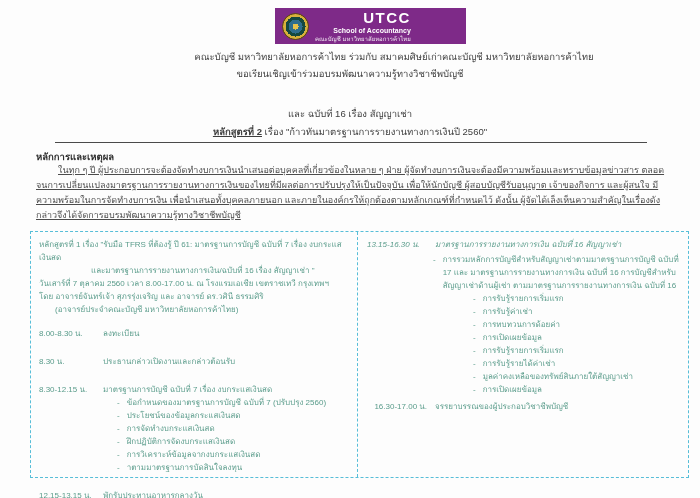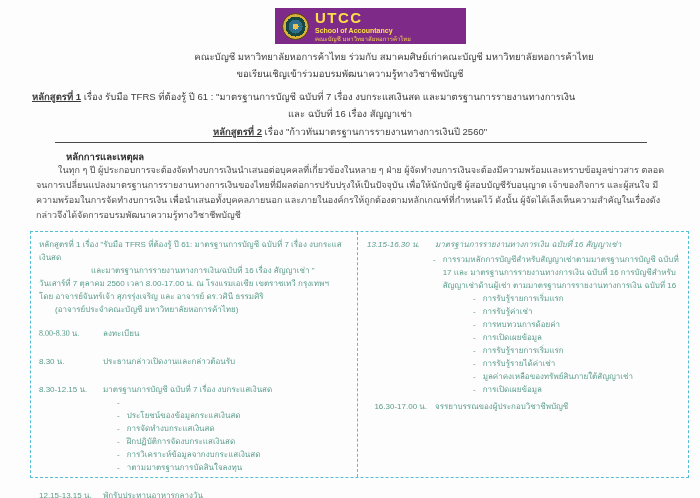--- a/index.html
+++ b/index.html
@@ -12,53 +12,53 @@
     position:absolute;left:275px;top:8px;width:191px;height:36px;
     background:#7e2a88;display:flex;align-items:center;box-sizing:border-box;
     padding-left:7px;
   }
   .logo{
     width:27px;height:27px;border-radius:50%;flex-shrink:0;
     background:radial-gradient(circle at 50% 50%,
       #e8c24a 0 3px, #2e6e8e 3px 7px, #15493f 7px 10px, #d8b13c 10px 12.5px, #8a6d1d 12.5px);
     border:1px solid #5d4a10;box-sizing:border-box;
   }
-  .banner-text{margin-left:6px;color:#fde047;line-height:1;white-space:nowrap;}
+  .banner-text{margin-left:6px;color:#ffffff;line-height:1;white-space:nowrap;text-align:right;}
   .banner-acronym{font-size:15px;font-weight:bold;letter-spacing:1.5px;}
   .banner-school{font-size:7px;font-weight:bold;margin-top:2px;}
   .banner-school-thai{font-size:6px;margin-top:2px;opacity:.92;}
   
   .center-line{position:absolute;left:0;width:700px;text-align:center;font-size:9.5px;}
   .intro1{top:49px;margin-left:44px;}
   .intro2{top:66px;}
   .course1{position:absolute;top:89px;left:32px;width:650px;font-size:9.5px;white-space:nowrap;}
   .course1b{top:106px;}
   .course2{top:124px;}
   .u{text-decoration:underline;font-weight:bold;}
   .rule{position:absolute;top:142px;left:55px;width:592px;border-top:1px solid #4a4a4a;height:0;}
   
-  .rationale-h{position:absolute;top:149px;left:36px;font-size:9.5px;font-weight:bold;color:#2e2e2e;margin-left:30px;}
+  .rationale-h{position:absolute;top:149px;left:36px;font-size:9.5px;font-weight:bold;color:#2e2e2e;}
   .rationale-p{
     position:absolute;top:163px;left:36px;width:630px;
-    font-size:9px;line-height:15px;color:#4c4c4c;text-indent:22px;
+    font-size:9px;line-height:15px;color:#4c4c4c;text-indent:22px;text-decoration:underline;
   }
   
   .box{
     position:absolute;top:231px;left:30px;width:659px;height:247px;
     border:1px dashed #57bed8;box-sizing:border-box;display:flex;
     font-size:8px;line-height:13px;color:#5a9c8b;
   }
   .col-left{width:326px;box-sizing:border-box;padding:6px 3px 0 8px;flex-shrink:0;}
   .col-right{flex:1;border-left:1px dashed #57bed8;box-sizing:border-box;padding:6px 4px 0 9px;}
   .l-title2{margin-left:52px;}
   .l-note{margin-left:16px;}
   .sched{display:flex;margin-top:15px;}
   .sched .t{width:56px;flex-shrink:0;margin-right:8px;white-space:nowrap;}
   .sched .x{flex:1;}
-  .first-gap{margin-top:11px;font-family:Liberation Serif, serif;}
+  .first-gap{margin-top:11px;}
   .lb{display:flex;margin-left:78px;}
   .lb .d,.rb .d,.sb .d{margin-right:7px;flex-shrink:0;}
   .rb{display:flex;margin-left:66px;margin-top:2px;}
   .rb .p{width:246px;}
   .sb{display:flex;margin-left:106px;}
   .ethics{margin-top:4px;}
 </style>
 </head>
 <body>
 
@@ -69,21 +69,20 @@
     <div class="banner-text">
       <div class="banner-acronym">UTCC</div>
       <div class="banner-school">School of Accountancy</div>
       <div class="banner-school-thai">คณะบัญชี มหาวิทยาลัยหอการค้าไทย</div>
     </div>
   </div>
 
   <div class="center-line intro1">คณะบัญชี มหาวิทยาลัยหอการค้าไทย ร่วมกับ สมาคมศิษย์เก่าคณะบัญชี มหาวิทยาลัยหอการค้าไทย</div>
   <div class="center-line intro2">ขอเรียนเชิญเข้าร่วมอบรมพัฒนาความรู้ทางวิชาชีพบัญชี</div>
 
-  <div class="course1"><span class="u">หลักสูตรที่ 1</span><span> เรื่อง รับมือ TFRS ที่ต้องรู้ ปี 61 : "มาตรฐานการบัญชี ฉบับที่ 7 เรื่อง งบกระแสเงินสด และมาตรฐานการรายงานทางการเงิน</span></div>
   <div class="center-line course1b">และ ฉบับที่ 16 เรื่อง สัญญาเช่า</div>
   <div class="center-line course2"><span class="u">หลักสูตรที่ 2</span><span> เรื่อง "ก้าวทันมาตรฐานการรายงานทางการเงินปี 2560"</span></div>
 
   <div class="rule"></div>
 
   <div class="rationale-h">หลักการและเหตุผล</div>
   <div class="rationale-p">ในทุก ๆ ปี ผู้ประกอบการจะต้องจัดทำงบการเงินนำเสนอต่อบุคคลที่เกี่ยวข้องในหลาย ๆ ฝ่าย ผู้จัดทำงบการเงินจะต้องมีความพร้อมและทราบข้อมูลข่าวสาร ตลอดจนการเปลี่ยนแปลงมาตรฐานการรายงานทางการเงินของไทยที่มีผลต่อการปรับปรุงให้เป็นปัจจุบัน เพื่อให้นักบัญชี ผู้สอบบัญชีรับอนุญาต เจ้าของกิจการ และผู้สนใจ มีความพร้อมในการจัดทำงบการเงิน เพื่อนำเสนอทั้งบุคคลภายนอก และภายในองค์กรให้ถูกต้องตามหลักเกณฑ์ที่กำหนดไว้ ดังนั้น ผู้จัดได้เล็งเห็นความสำคัญในเรื่องดังกล่าวจึงได้จัดการอบรมพัฒนาความรู้ทางวิชาชีพบัญชี</div>
 
   <div class="box">
 
@@ -102,20 +101,21 @@
         <span class="t">8.30 น.</span>
         <span class="x">ประธานกล่าวเปิดงานและกล่าวต้อนรับ</span>
       </div>
       <div class="sched">
         <span class="t">8.30-12.15 น.</span>
         <span class="x">มาตรฐานการบัญชี ฉบับที่ 7 เรื่อง งบกระแสเงินสด</span>
       </div>
 
       <div class="lb">
           <span class="d">-</span>
+          <span>ข้อกำหนดของมาตรฐานการบัญชี ฉบับที่ 7 (ปรับปรุง 2560)</span>
         </div>
       <div class="lb">
           <span class="d">-</span>
           <span>ประโยชน์ของข้อมูลกระแสเงินสด</span>
         </div>
       <div class="lb">
           <span class="d">-</span>
           <span>การจัดทำงบกระแสเงินสด</span>
         </div>
       <div class="lb">

